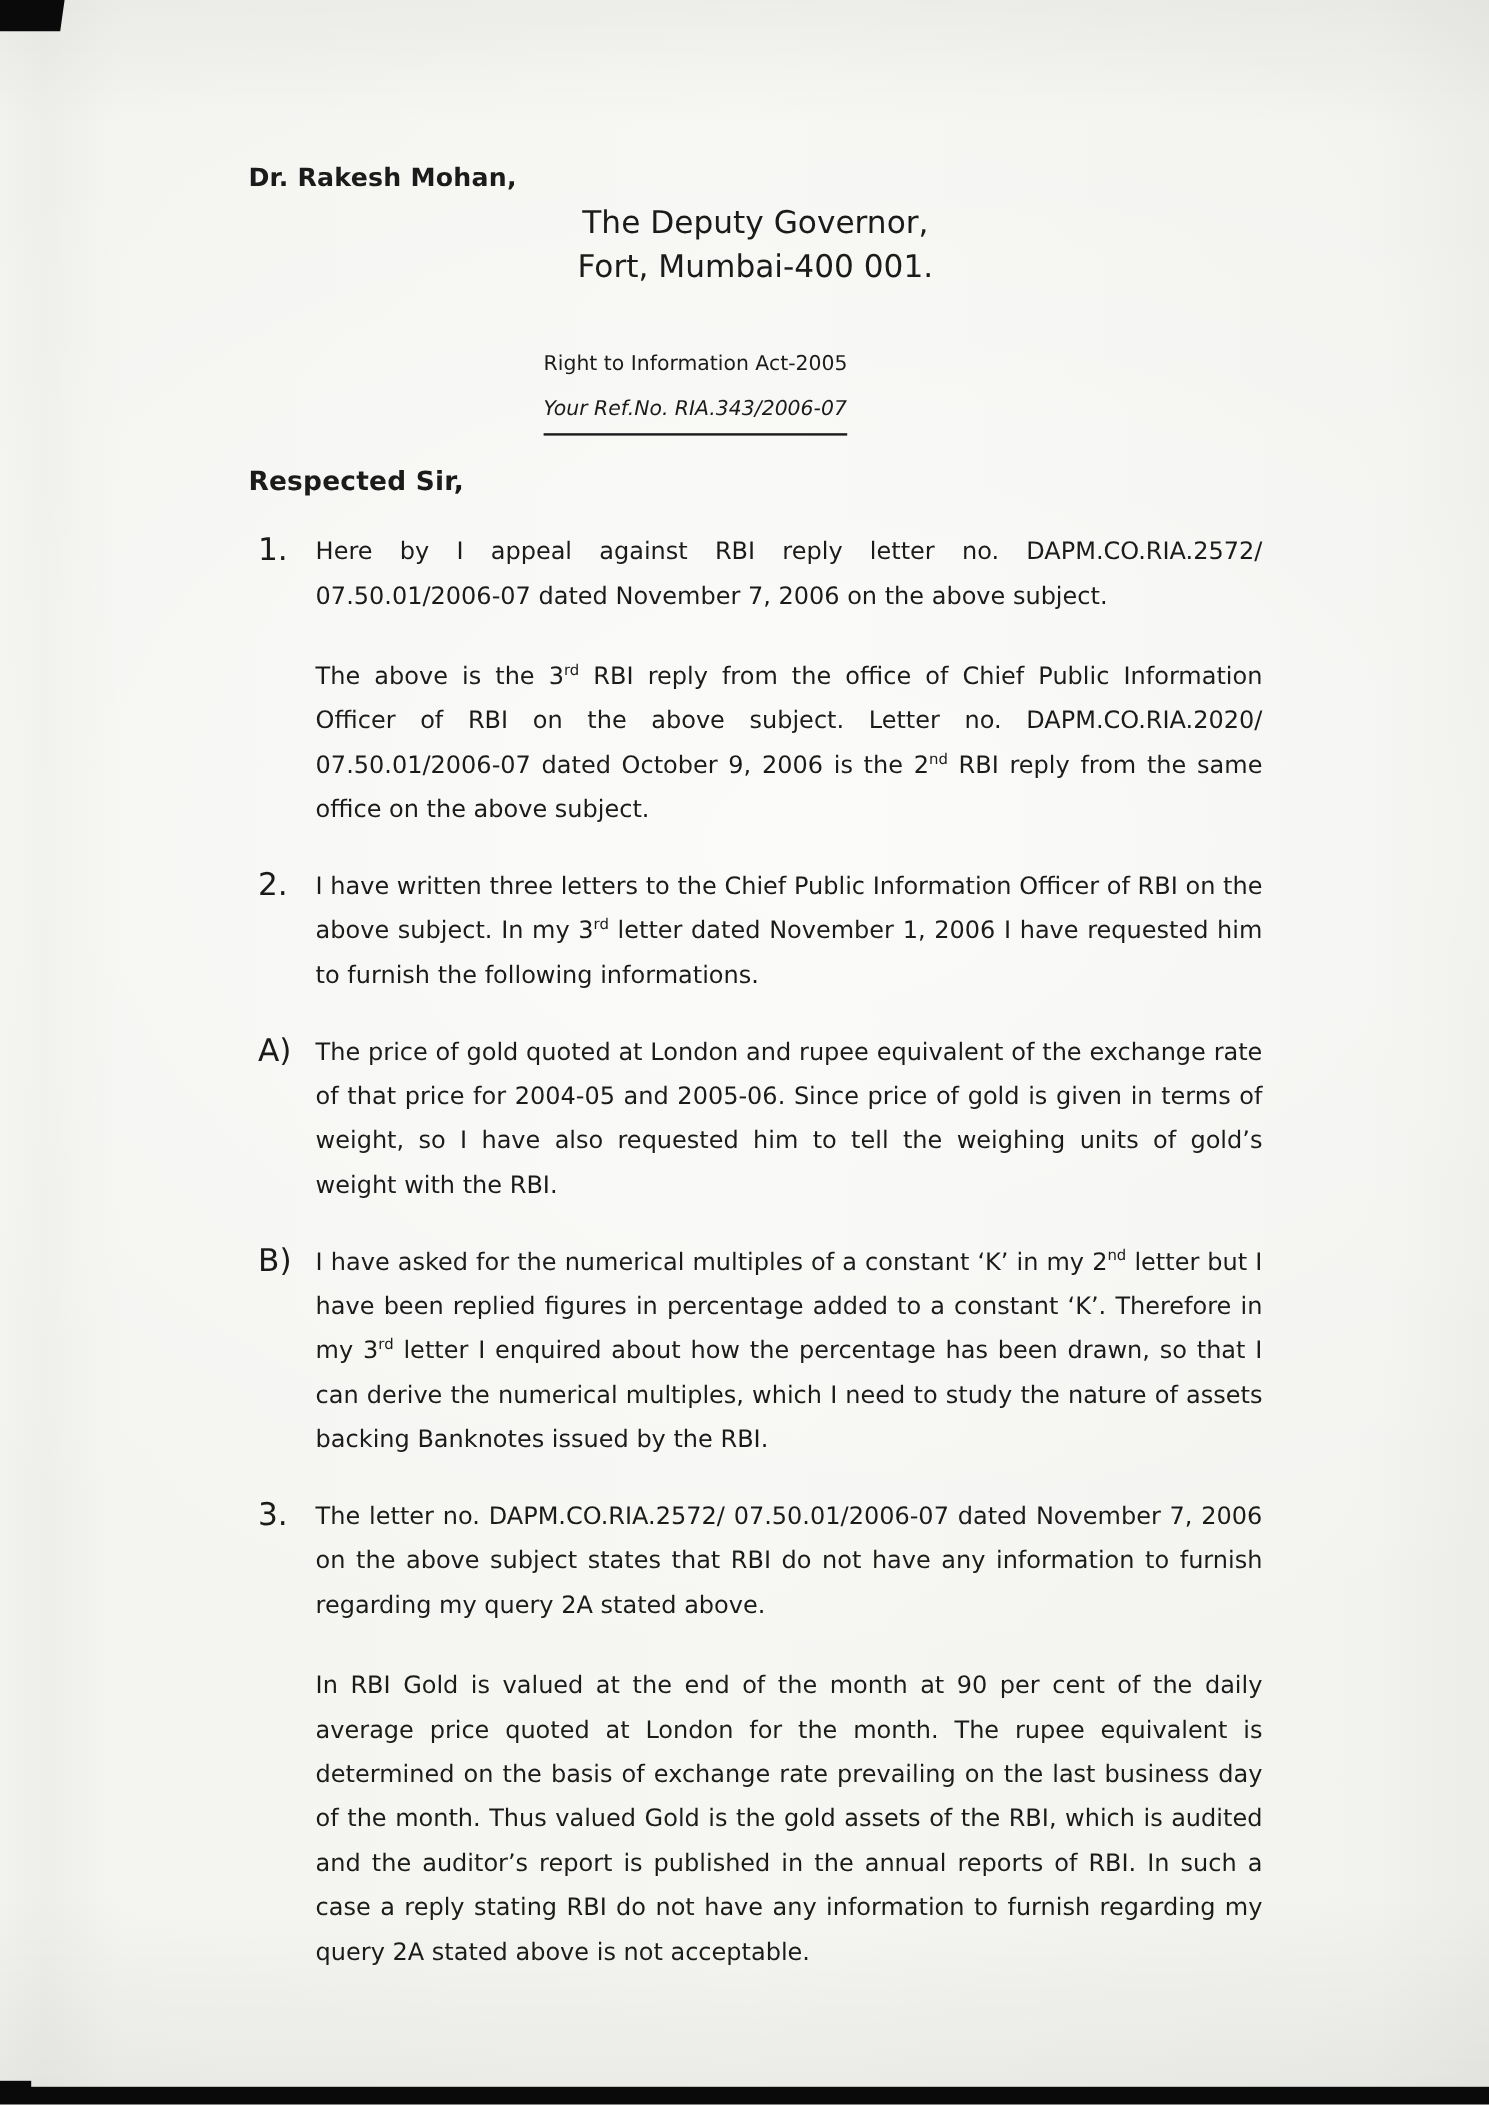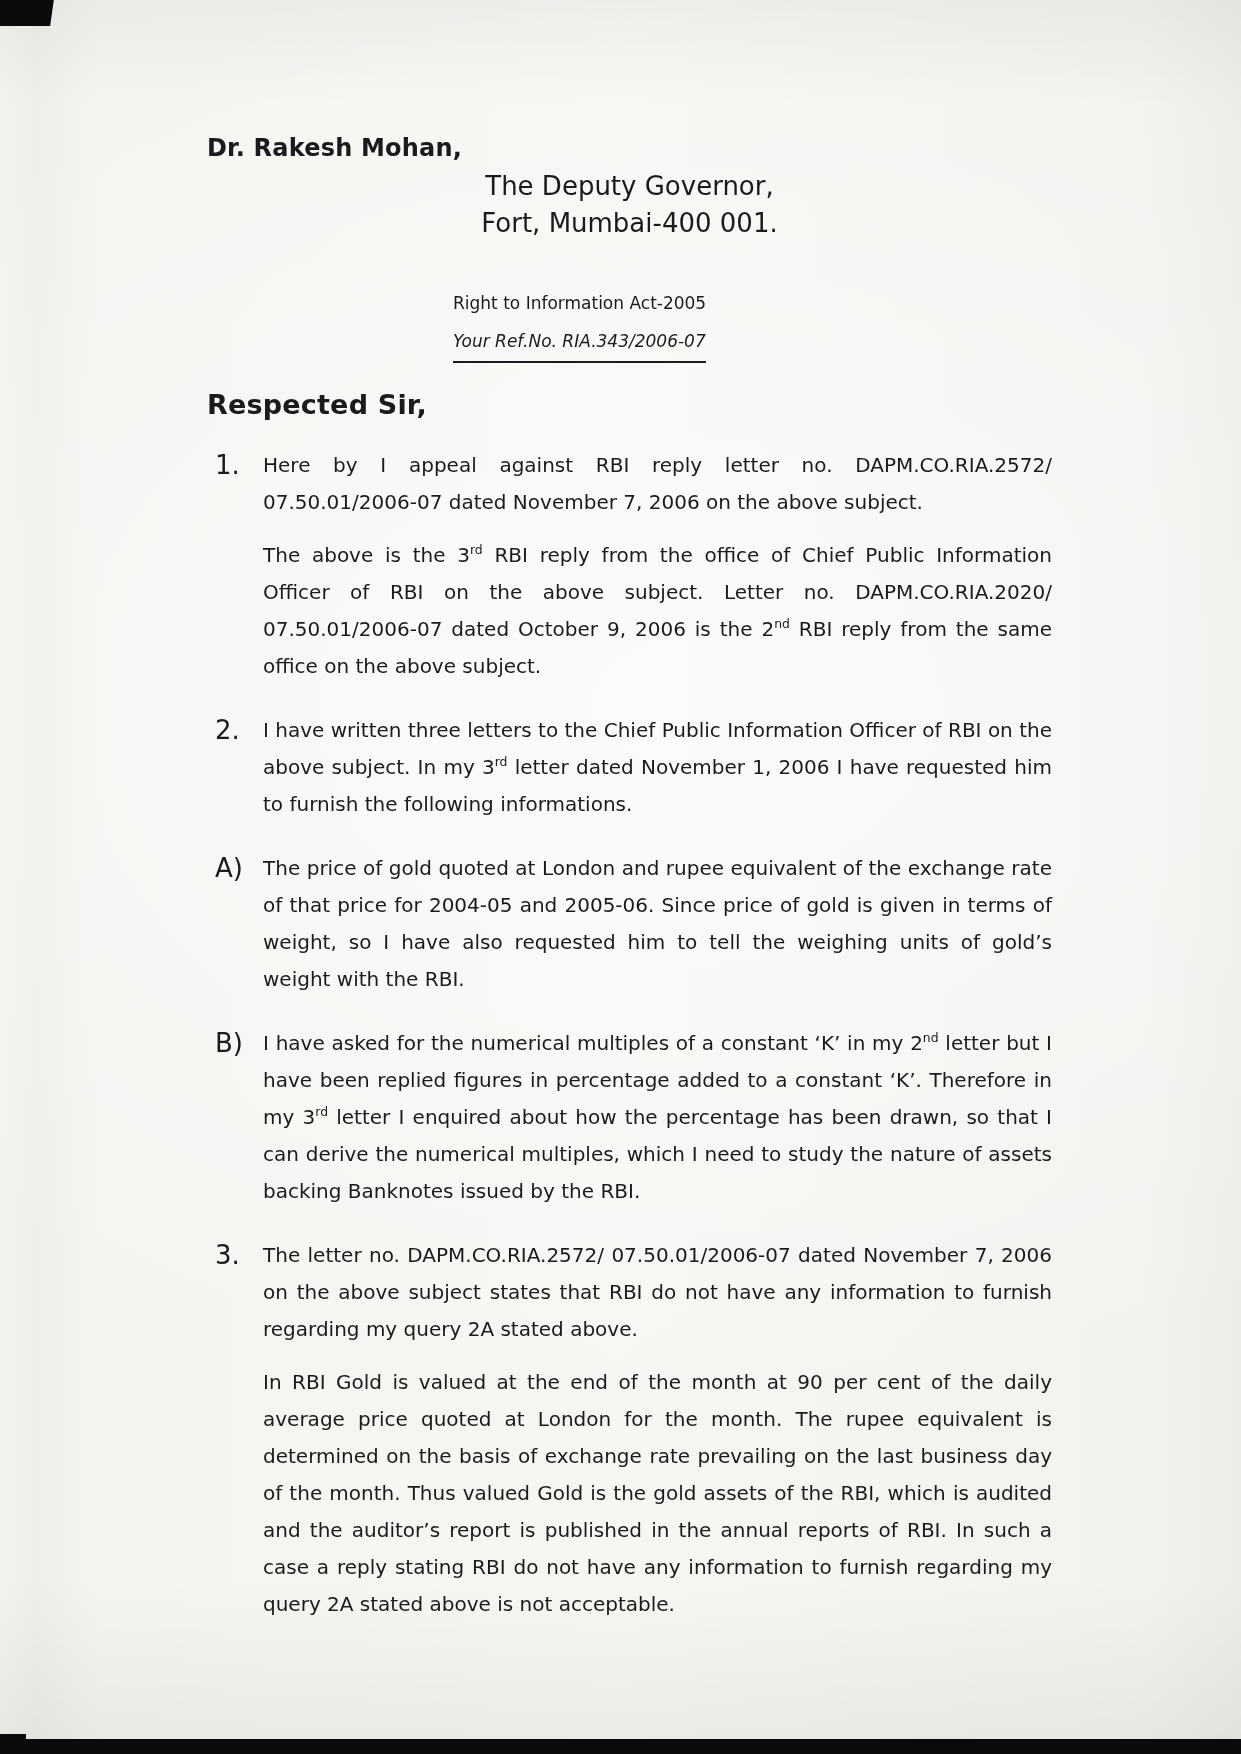--- a/index.html
+++ b/index.html
@@ -45,21 +45,21 @@
 
   .content {
     position: absolute;
     left: 207px;
     top: 128px;
     width: 845px;
   }
 
   .recipient-name {
     font-weight: bold;
-    font-size: 24px;
+    font-size: 21px;
     line-height: 40px;
     letter-spacing: 0.2px;
   }
   .recipient-line {
     font-size: 26px;
     line-height: 37px;
     text-align: center;
   }
 
   .subject {
@@ -71,21 +71,21 @@
   .subject .underline {
     display: inline-block;
     border-bottom: 2px solid #1b1b1b;
     padding-bottom: 1px;
     font-style: italic;
   }
 
   .salutation {
     margin-top: 26px;
     font-weight: bold;
-    font-size: 27px;
+    font-size: 22px;
     letter-spacing: 0.2px;
   }
 
   .body { margin-top: 10px; }
 
   .item-row {
     display: flex;
     align-items: flex-start;
     margin-top: 27px;
   }
@@ -96,21 +96,21 @@
     font-size: 26px;
     line-height: 37px;
   }
   .item-paras { flex: 1 1 auto; min-width: 0; }
   .item-paras p {
     margin: 0;
     font-size: 20px;
     line-height: 37px;
     text-align: justify;
   }
-  .item-paras p + p { margin-top: 16px; }
+  .item-paras p + p { margin-top: 30px; }
   .item-paras sup {
     font-size: 0.62em;
     line-height: 0;
     vertical-align: super;
   }
 </style>
 </head>
 <body>
 
 <div class="page">

